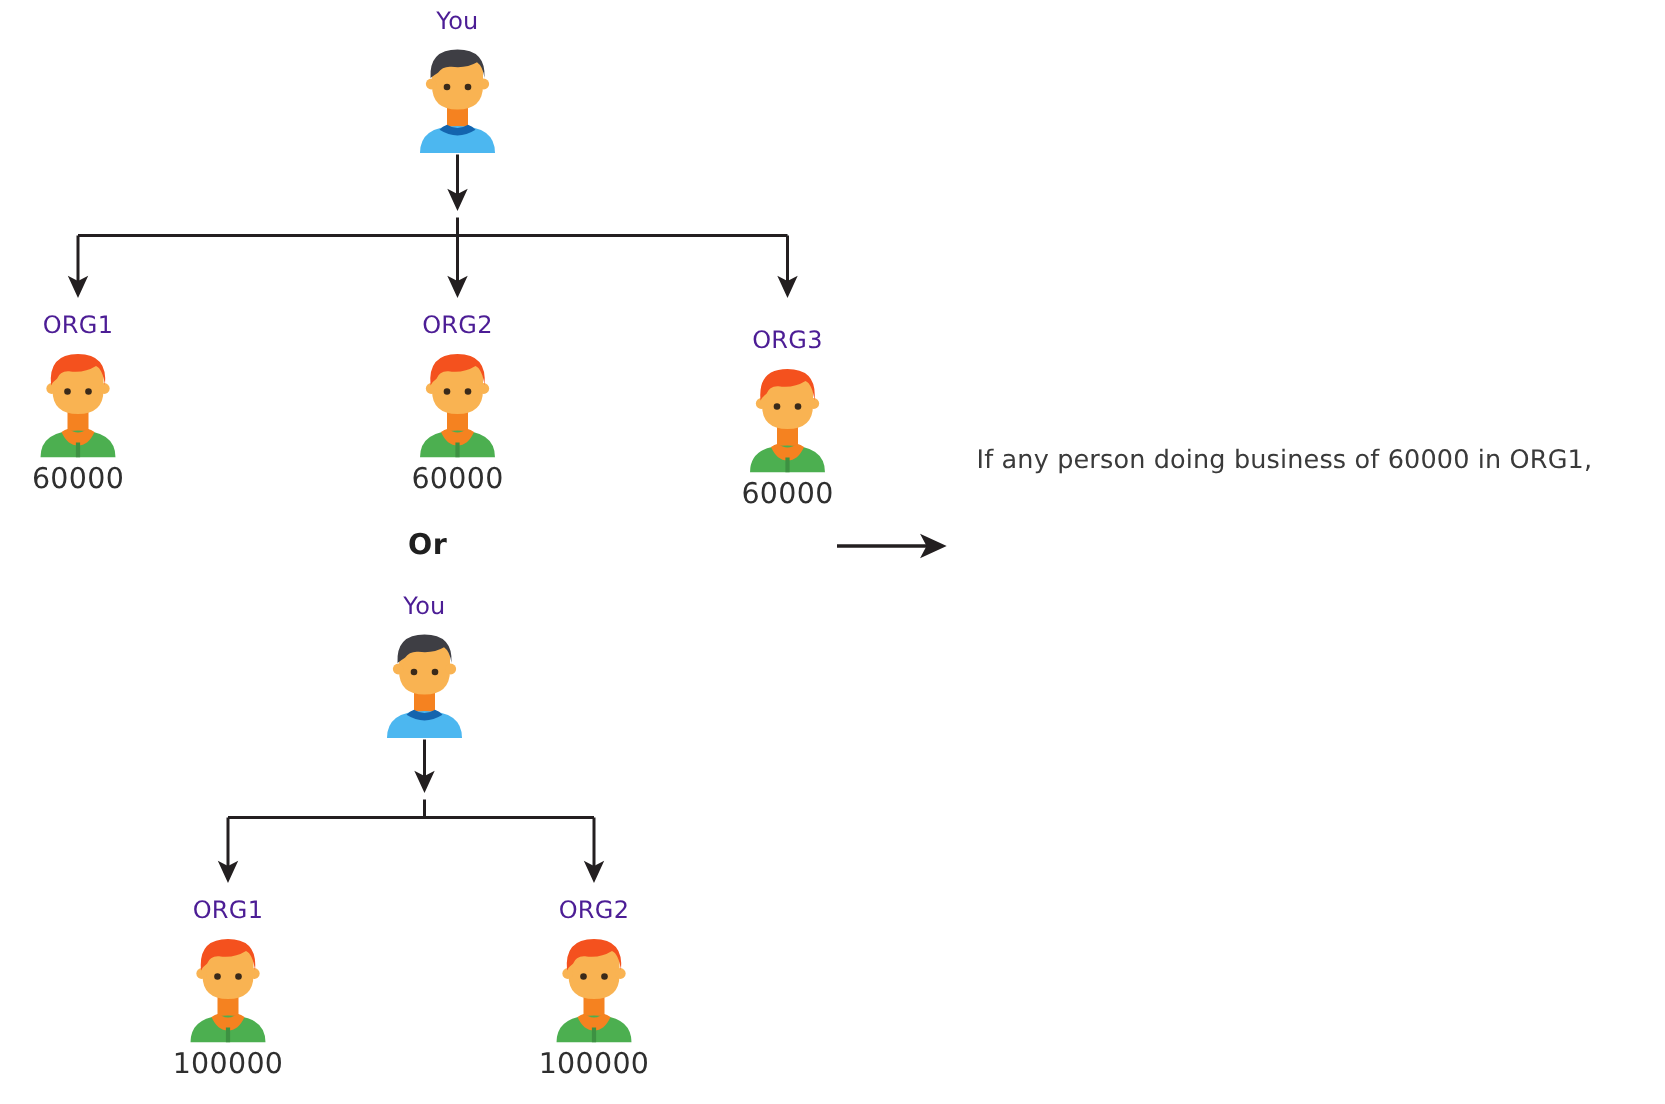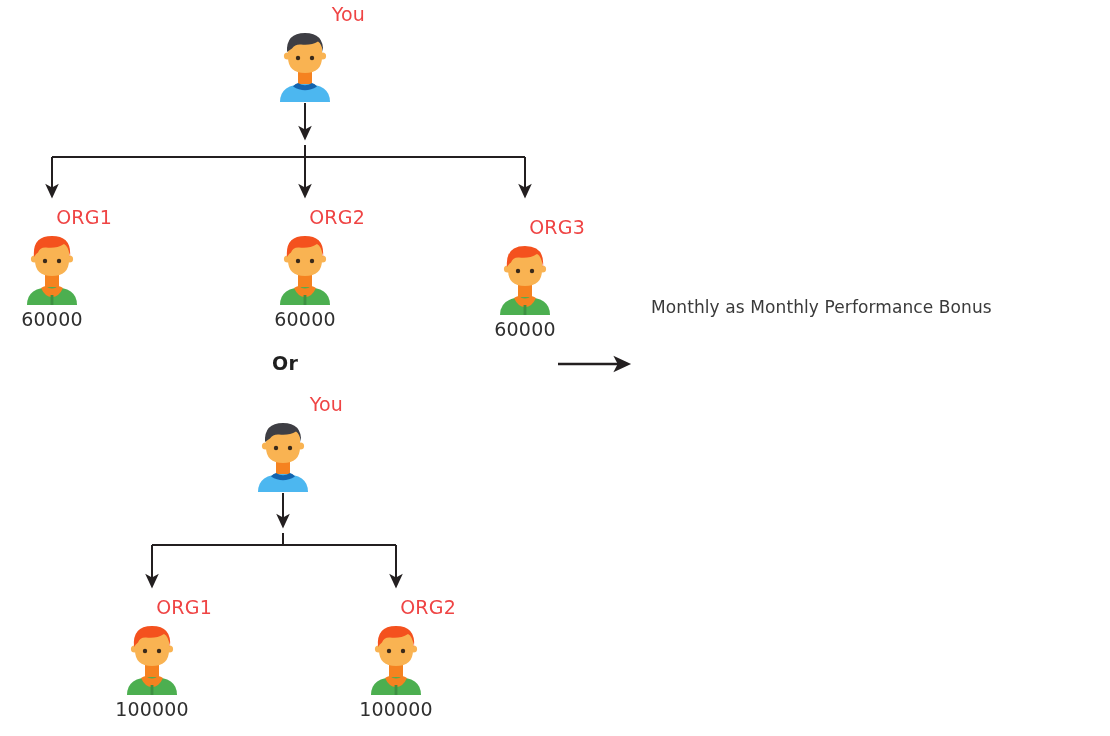--- a/index.html
+++ b/index.html
@@ -28,26 +28,25 @@
     pointer-events: none;
   }
 
   
   .node {
     position: absolute;
     width: 120px;
     text-align: center;
   }
   .node-label {
-    font-size: 19px;
+    font-size: 16px;
     line-height: 24px;
-    color: #ef4444;
+    color: #4c1d95;
     letter-spacing: 0.2px;
     white-space: nowrap;
-    text-align: right;
   }
   .node-value {
     font-size: 19px;
     line-height: 24px;
     color: #2f2f2f;
     letter-spacing: 0.2px;
     white-space: nowrap;
     margin-top: 2px;
   }
   .avatar-wrap {
@@ -258,16 +257,16 @@
         <circle cx="38" cy="32" r="2.2" fill="#3a2a1a"></circle>
         <path d="M6,76 q0,-18 25,-18 q25,0 25,18 z" fill="#4caf50"></path>
         <path d="M20,59 q4,9 11,9 q7,0 11,-9 q-2.2,-1.6 -4.6,-2.1 q-6.4,5 -12.8,0 q-2.4,0.5 -4.6,2.1 z" fill="#f58220"></path>
         <path d="M29.6,66 h2.8 v10 h-2.8 z" fill="#3d9142"></path>
       </svg>
     </div>
     <div class="node-value">100000</div>
   </div>
 
   <div class="rule-text">
-    <span class="rule-line">Monthly as Monthly Performance Bonus</span>
+    <span class="rule-line">If any person doing business of 60000 in ORG1,</span>
   </div>
 
 </div>
 
 </body></html>

